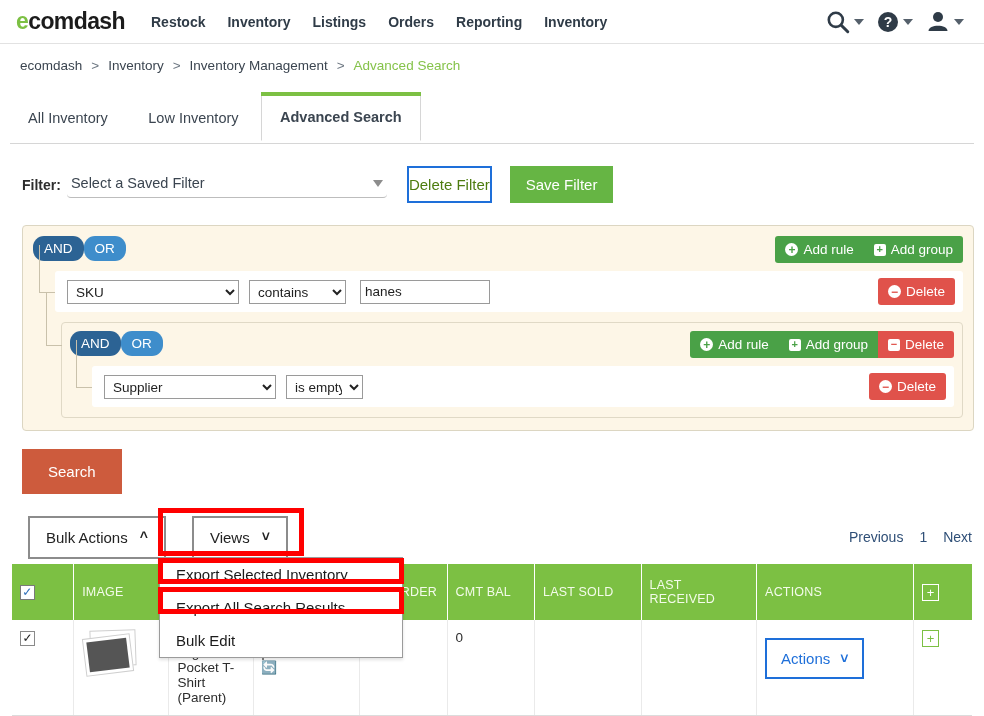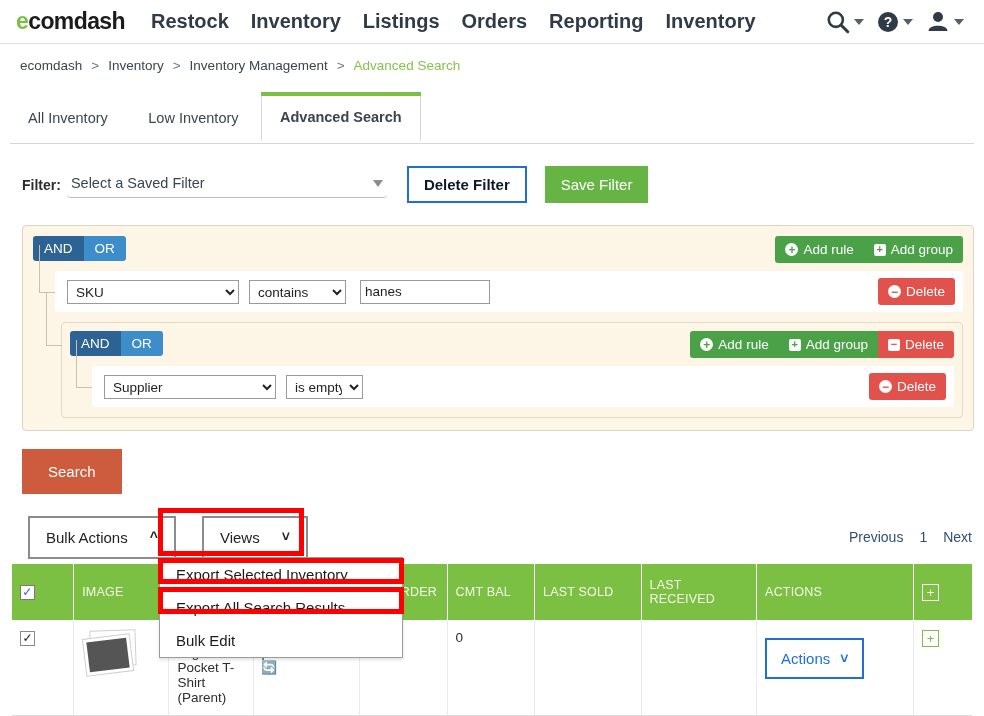--- a/index.html
+++ b/index.html
@@ -19,21 +19,21 @@
     background: #ffffff;
     border-bottom: 1px solid #e2e2e2;
     display: flex;
     align-items: center;
     padding: 0 14px 0 16px;
   }
   .logo { font-size: 23px; font-weight: bold; letter-spacing: -0.6px; color: #1b1b1b; white-space: nowrap; }
   .logo .e { color: #7cc043; }
   .nav-links { display: flex; align-items: center; margin-left: 26px; gap: 22px; }
   .nav-links a {
-    font-size: 20px; color: #2f3b47; text-decoration: none; font-weight: bold;
+    font-size: 14px; color: #2f3b47; text-decoration: none; font-weight: bold;
     white-space: nowrap;
   }
   .nav-right { margin-left: auto; display: flex; align-items: center; gap: 12px; padding-right: 6px;}
   .nav-icon-wrap { display:flex; align-items:center; gap:3px; }
   .caret-sm {
     width: 0; height: 0;
     border-left: 5px solid transparent; border-right: 5px solid transparent;
     border-top: 6px solid #55606b;
   }
 
@@ -96,27 +96,26 @@
     font-size: 14.5px; color: #3b4550;
   }
   .sel-caret {
     width: 0; height: 0;
     border-left: 5px solid transparent; border-right: 5px solid transparent;
     border-top: 7px solid #8d8d8d;
   }
   .btn-outline-blue {
     margin-left: 20px;
     border: 2px solid #1e6fd9;
-    color: #0f172a;
+    color: #4d7c0f;
     background: #fff;
     font-size: 15px;
-    padding: 8px 15px;
+    padding: 8px 0;
     cursor: pointer;
     white-space: nowrap;
-    font-weight: bold;
   }
   .btn-green {
     margin-left: 18px;
     background: #66b544;
     border: none;
     color: #fff;
     font-size: 15px;
     padding: 10px 16px;
     cursor: pointer;
     white-space: nowrap;
@@ -127,21 +126,21 @@
     margin: 22px 10px 0 22px;
     background: #fdf6e7;
     border: 1px solid #dcd6c2;
     border-radius: 4px;
     padding: 10px 10px 12px 10px;
     position: relative;
   }
   .qb-group-header { display: flex; align-items: flex-start; }
   .andor { display: inline-flex; border-radius: 3px; overflow: hidden; }
   .andor span {
-    font-size: 13.5px; color: #fff; padding: 5px 11px; cursor: pointer;
+    font-size: 13.5px; color: #fff; padding: 5px 11px; cursor: pointer; border-radius: 11px;
   }
   .andor .and { background: #2c6394; }
   .andor .or { background: #3e8dcb; }
   .grp-btns { margin-left: auto; display: flex; }
   .gbtn {
     font-size: 13.5px; color:#fff; padding: 6px 10px; cursor:pointer;
     display:flex; align-items:center; gap:5px; white-space:nowrap;
   }
   .gbtn.green { background: #4aa147; }
   .gbtn.green:first-child { border-radius: 3px 0 0 3px; }
@@ -235,21 +234,21 @@
     padding: 2px 4px 3px 6px;
     border-radius: 0 0 4px 4px;
     font-size: 14px;
   }
   .btn-white-dd {
     border: 2px solid #8c8c8c;
     background: #fff;
     font-size: 15px;
     color: #222;
     padding: 11px 16px;
-    display: flex; align-items: center; gap: 22px;
+    display: flex; align-items: center; gap: 12px;
     cursor: pointer; white-space: nowrap;
   }
   .chev { font-size: 14px; font-weight: bold; }
   .pagination { margin-left:auto; display:flex; align-items:center; gap:16px; font-size:14px; color:#2f4f77; padding-right: 12px;}
   .pagination .pg-num { color:#2f4f77; }
 
   
   .tbl-wrap { margin: 6px 12px 0 12px; }
   table.inv { border-collapse: collapse; width: 100%; table-layout: fixed; }
   table.inv th {

